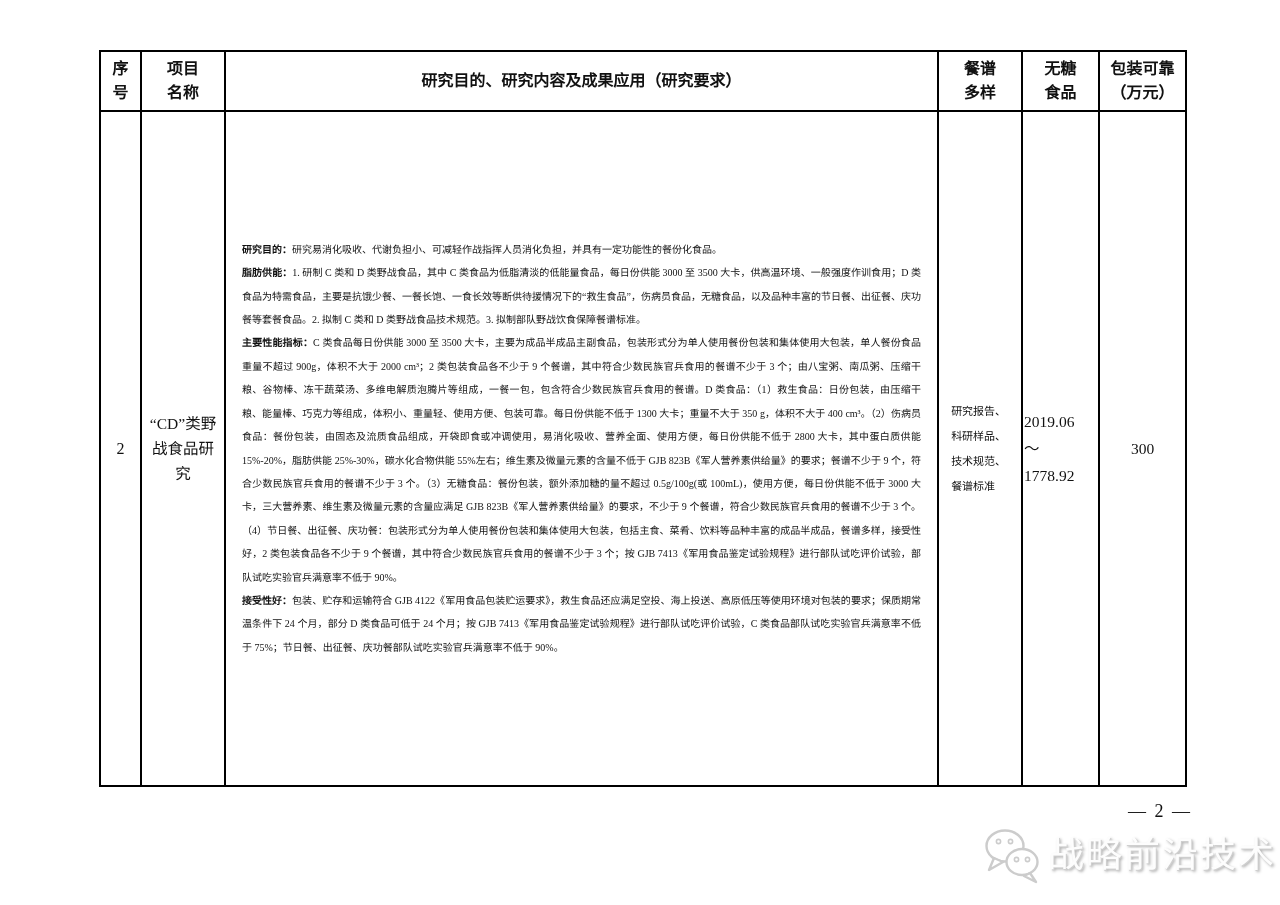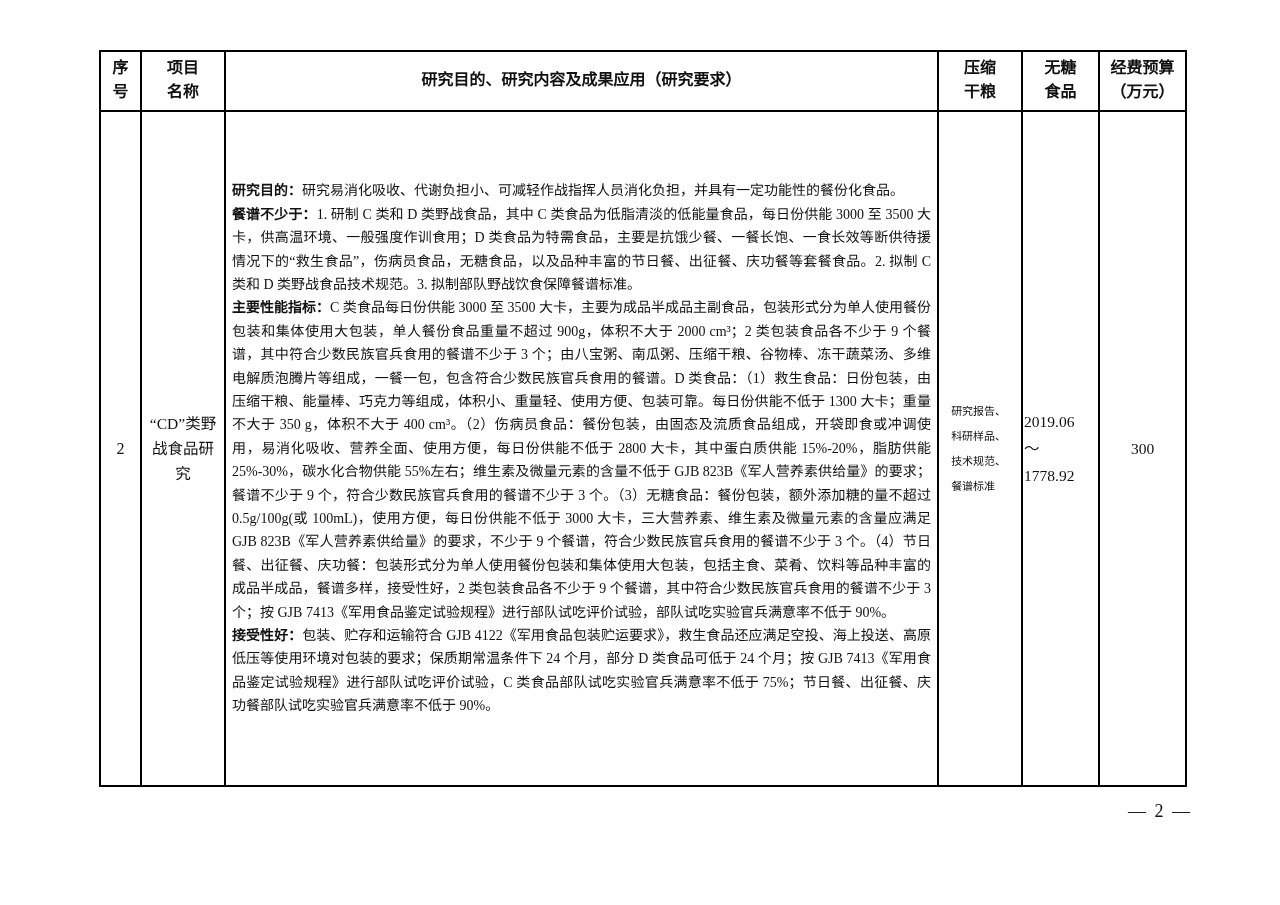--- a/index.html
+++ b/index.html
@@ -20,37 +20,37 @@
     position: absolute;
     left: 99px; top: 50px;
     width: 1086px;
     border-collapse: collapse;
     table-layout: fixed;
   }
   .doc-table th, .doc-table td {
     border: 2px solid #000;
     vertical-align: middle;
   }
-  .doc-table thead tr { height: 60px; font-family: Liberation Mono, monospace; }
+  .doc-table thead tr { height: 60px; }
   .doc-table tbody tr { height: 675px; }
   .doc-table th {
     font-weight: bold;
     font-size: 16px;
     text-align: center;
     padding: 2px;
     line-height: 24px;
   }
   .hdr-narrow-1 { display: inline-block; width: 1.15em; line-height: 24px; }
   .hdr-narrow-2 { display: inline-block; width: 2.3em;  line-height: 24px; }
   .hdr-narrow-4 { display: inline-block; width: 4.4em;  line-height: 24px; }
   .seq-cell    { text-align: center; font-size: 16px; }
   .name-cell   { text-align: center; font-size: 15.5px; line-height: 25px; padding: 16px 7px; }
   .main-cell   {
-    padding: 0 6px;
-    font-size: 14px;
+    padding: 0 16px;
+    font-size: 10px;
     line-height: 23.4px;
     text-align: justify;
   }
   .main-cell p { margin: 0; }
   .sec-label { font-weight: bold; }
   .form-cell   { text-align: center; font-size: 11px; line-height: 25px; }
   .form-text   { display: inline-block; width: 5.25em; text-align: left; }
   .time-cell   { text-align: left; font-size: 15.5px; line-height: 27px; }
   .budget-cell { text-align: center; font-size: 15.5px; margin-left: 14px; }
   .page-number {
@@ -99,51 +99,66 @@
         <th>
           <span class="hdr-narrow-1">序号</span>
         </th>
         <th>
           <span class="hdr-narrow-2">项目名称</span>
         </th>
         <th>
           <span>研究目的、研究内容及成果应用（研究要求）</span>
         </th>
         <th>
-          <span class="hdr-narrow-2">压缩干粮</span>
+          <span class="hdr-narrow-2">餐谱多样</span>
         </th>
         <th>
           <span class="hdr-narrow-2">无糖食品</span>
         </th>
         <th>
-          <span class="hdr-narrow-4">经费预算（万元）</span>
+          <span class="hdr-narrow-4">包装可靠（万元）</span>
         </th>
       </tr>
     </thead>
     <tbody>
       <tr>
         <td class="seq-cell">2</td>
         <td class="name-cell">
           <span>“CD”类野战食品研究</span>
         </td>
         <td class="main-cell">
           <p><span class="sec-label">研究目的：</span><span>研究易消化吸收、代谢负担小、可减轻作战指挥人员消化负担，并具有一定功能性的餐份化食品。</span></p>
-          <p><span class="sec-label">餐谱不少于：</span><span>1. 研制 C 类和 D 类野战食品，其中 C 类食品为低脂清淡的低能量食品，每日份供能 3000 至 3500 大卡，供高温环境、一般强度作训食用；D 类食品为特需食品，主要是抗饿少餐、一餐长饱、一食长效等断供待援情况下的“救生食品”，伤病员食品，无糖食品，以及品种丰富的节日餐、出征餐、庆功餐等套餐食品。2. 拟制 C 类和 D 类野战食品技术规范。3. 拟制部队野战饮食保障餐谱标准。</span></p>
+          <p><span class="sec-label">脂肪供能：</span><span>1. 研制 C 类和 D 类野战食品，其中 C 类食品为低脂清淡的低能量食品，每日份供能 3000 至 3500 大卡，供高温环境、一般强度作训食用；D 类食品为特需食品，主要是抗饿少餐、一餐长饱、一食长效等断供待援情况下的“救生食品”，伤病员食品，无糖食品，以及品种丰富的节日餐、出征餐、庆功餐等套餐食品。2. 拟制 C 类和 D 类野战食品技术规范。3. 拟制部队野战饮食保障餐谱标准。</span></p>
           <p><span class="sec-label">主要性能指标：</span><span>C 类食品每日份供能 3000 至 3500 大卡，主要为成品半成品主副食品，包装形式分为单人使用餐份包装和集体使用大包装，单人餐份食品重量不超过 900g，体积不大于 2000 cm³；2 类包装食品各不少于 9 个餐谱，其中符合少数民族官兵食用的餐谱不少于 3 个；由八宝粥、南瓜粥、压缩干粮、谷物棒、冻干蔬菜汤、多维电解质泡腾片等组成，一餐一包，包含符合少数民族官兵食用的餐谱。D 类食品：（1）救生食品：日份包装，由压缩干粮、能量棒、巧克力等组成，体积小、重量轻、使用方便、包装可靠。每日份供能不低于 1300 大卡；重量不大于 350 g，体积不大于 400 cm³。（2）伤病员食品：餐份包装，由固态及流质食品组成，开袋即食或冲调使用，易消化吸收、营养全面、使用方便，每日份供能不低于 2800 大卡，其中蛋白质供能 15%-20%，脂肪供能 25%-30%，碳水化合物供能 55%左右；维生素及微量元素的含量不低于 GJB 823B《军人营养素供给量》的要求；餐谱不少于 9 个，符合少数民族官兵食用的餐谱不少于 3 个。（3）无糖食品：餐份包装，额外添加糖的量不超过 0.5g/100g(或 100mL)，使用方便，每日份供能不低于 3000 大卡，三大营养素、维生素及微量元素的含量应满足 GJB 823B《军人营养素供给量》的要求，不少于 9 个餐谱，符合少数民族官兵食用的餐谱不少于 3 个。（4）节日餐、出征餐、庆功餐：包装形式分为单人使用餐份包装和集体使用大包装，包括主食、菜肴、饮料等品种丰富的成品半成品，餐谱多样，接受性好，2 类包装食品各不少于 9 个餐谱，其中符合少数民族官兵食用的餐谱不少于 3 个；按 GJB 7413《军用食品鉴定试验规程》进行部队试吃评价试验，部队试吃实验官兵满意率不低于 90%。</span></p>
           <p><span class="sec-label">接受性好：</span><span>包装、贮存和运输符合 GJB 4122《军用食品包装贮运要求》，救生食品还应满足空投、海上投送、高原低压等使用环境对包装的要求；保质期常温条件下 24 个月，部分 D 类食品可低于 24 个月；按 GJB 7413《军用食品鉴定试验规程》进行部队试吃评价试验，C 类食品部队试吃实验官兵满意率不低于 75%；节日餐、出征餐、庆功餐部队试吃实验官兵满意率不低于 90%。</span></p>
         </td>
         <td class="form-cell">
           <span class="form-text">研究报告、科研样品、技术规范、餐谱标准</span>
         </td>
         <td class="time-cell">
           <div>2019.06</div>
           <div>～</div>
           <div>1778.92</div>
         </td>
         <td class="budget-cell">300</td>
       </tr>
     </tbody>
   </table>
 
   <div class="page-number">— 2 —</div>
 
+  <div class="watermark">
+    <svg class="wm-icon" width="60" height="58" viewBox="0 0 60 58" xmlns="http://www.w3.org/2000/svg">
+
+      <ellipse cx="23" cy="20" rx="18.5" ry="15.5" fill="#ffffff" stroke="#cccccc" stroke-width="2.4"></ellipse>
+      <path d="M12 32 L7 44 L21 36 Z" fill="#ffffff" stroke="#cccccc" stroke-width="2.4" stroke-linejoin="round"></path>
+      <circle cx="16.5" cy="15.5" r="2.1" fill="none" stroke="#cccccc" stroke-width="1.6"></circle>
+      <circle cx="28.5" cy="15.5" r="2.1" fill="none" stroke="#cccccc" stroke-width="1.6"></circle>
+
+      <ellipse cx="40" cy="36" rx="15.5" ry="13" fill="#ffffff" stroke="#cccccc" stroke-width="2.4"></ellipse>
+      <path d="M48 47 L54 56 L42 50 Z" fill="#ffffff" stroke="#cccccc" stroke-width="2.4" stroke-linejoin="round"></path>
+      <circle cx="34.5" cy="33.5" r="2.1" fill="none" stroke="#cccccc" stroke-width="1.6"></circle>
+      <circle cx="45.5" cy="33.5" r="2.1" fill="none" stroke="#cccccc" stroke-width="1.6"></circle>
+    </svg>
+    <span class="wm-text">战略前沿技术</span>
+  </div>
 
 </div>
 
 </body></html>

